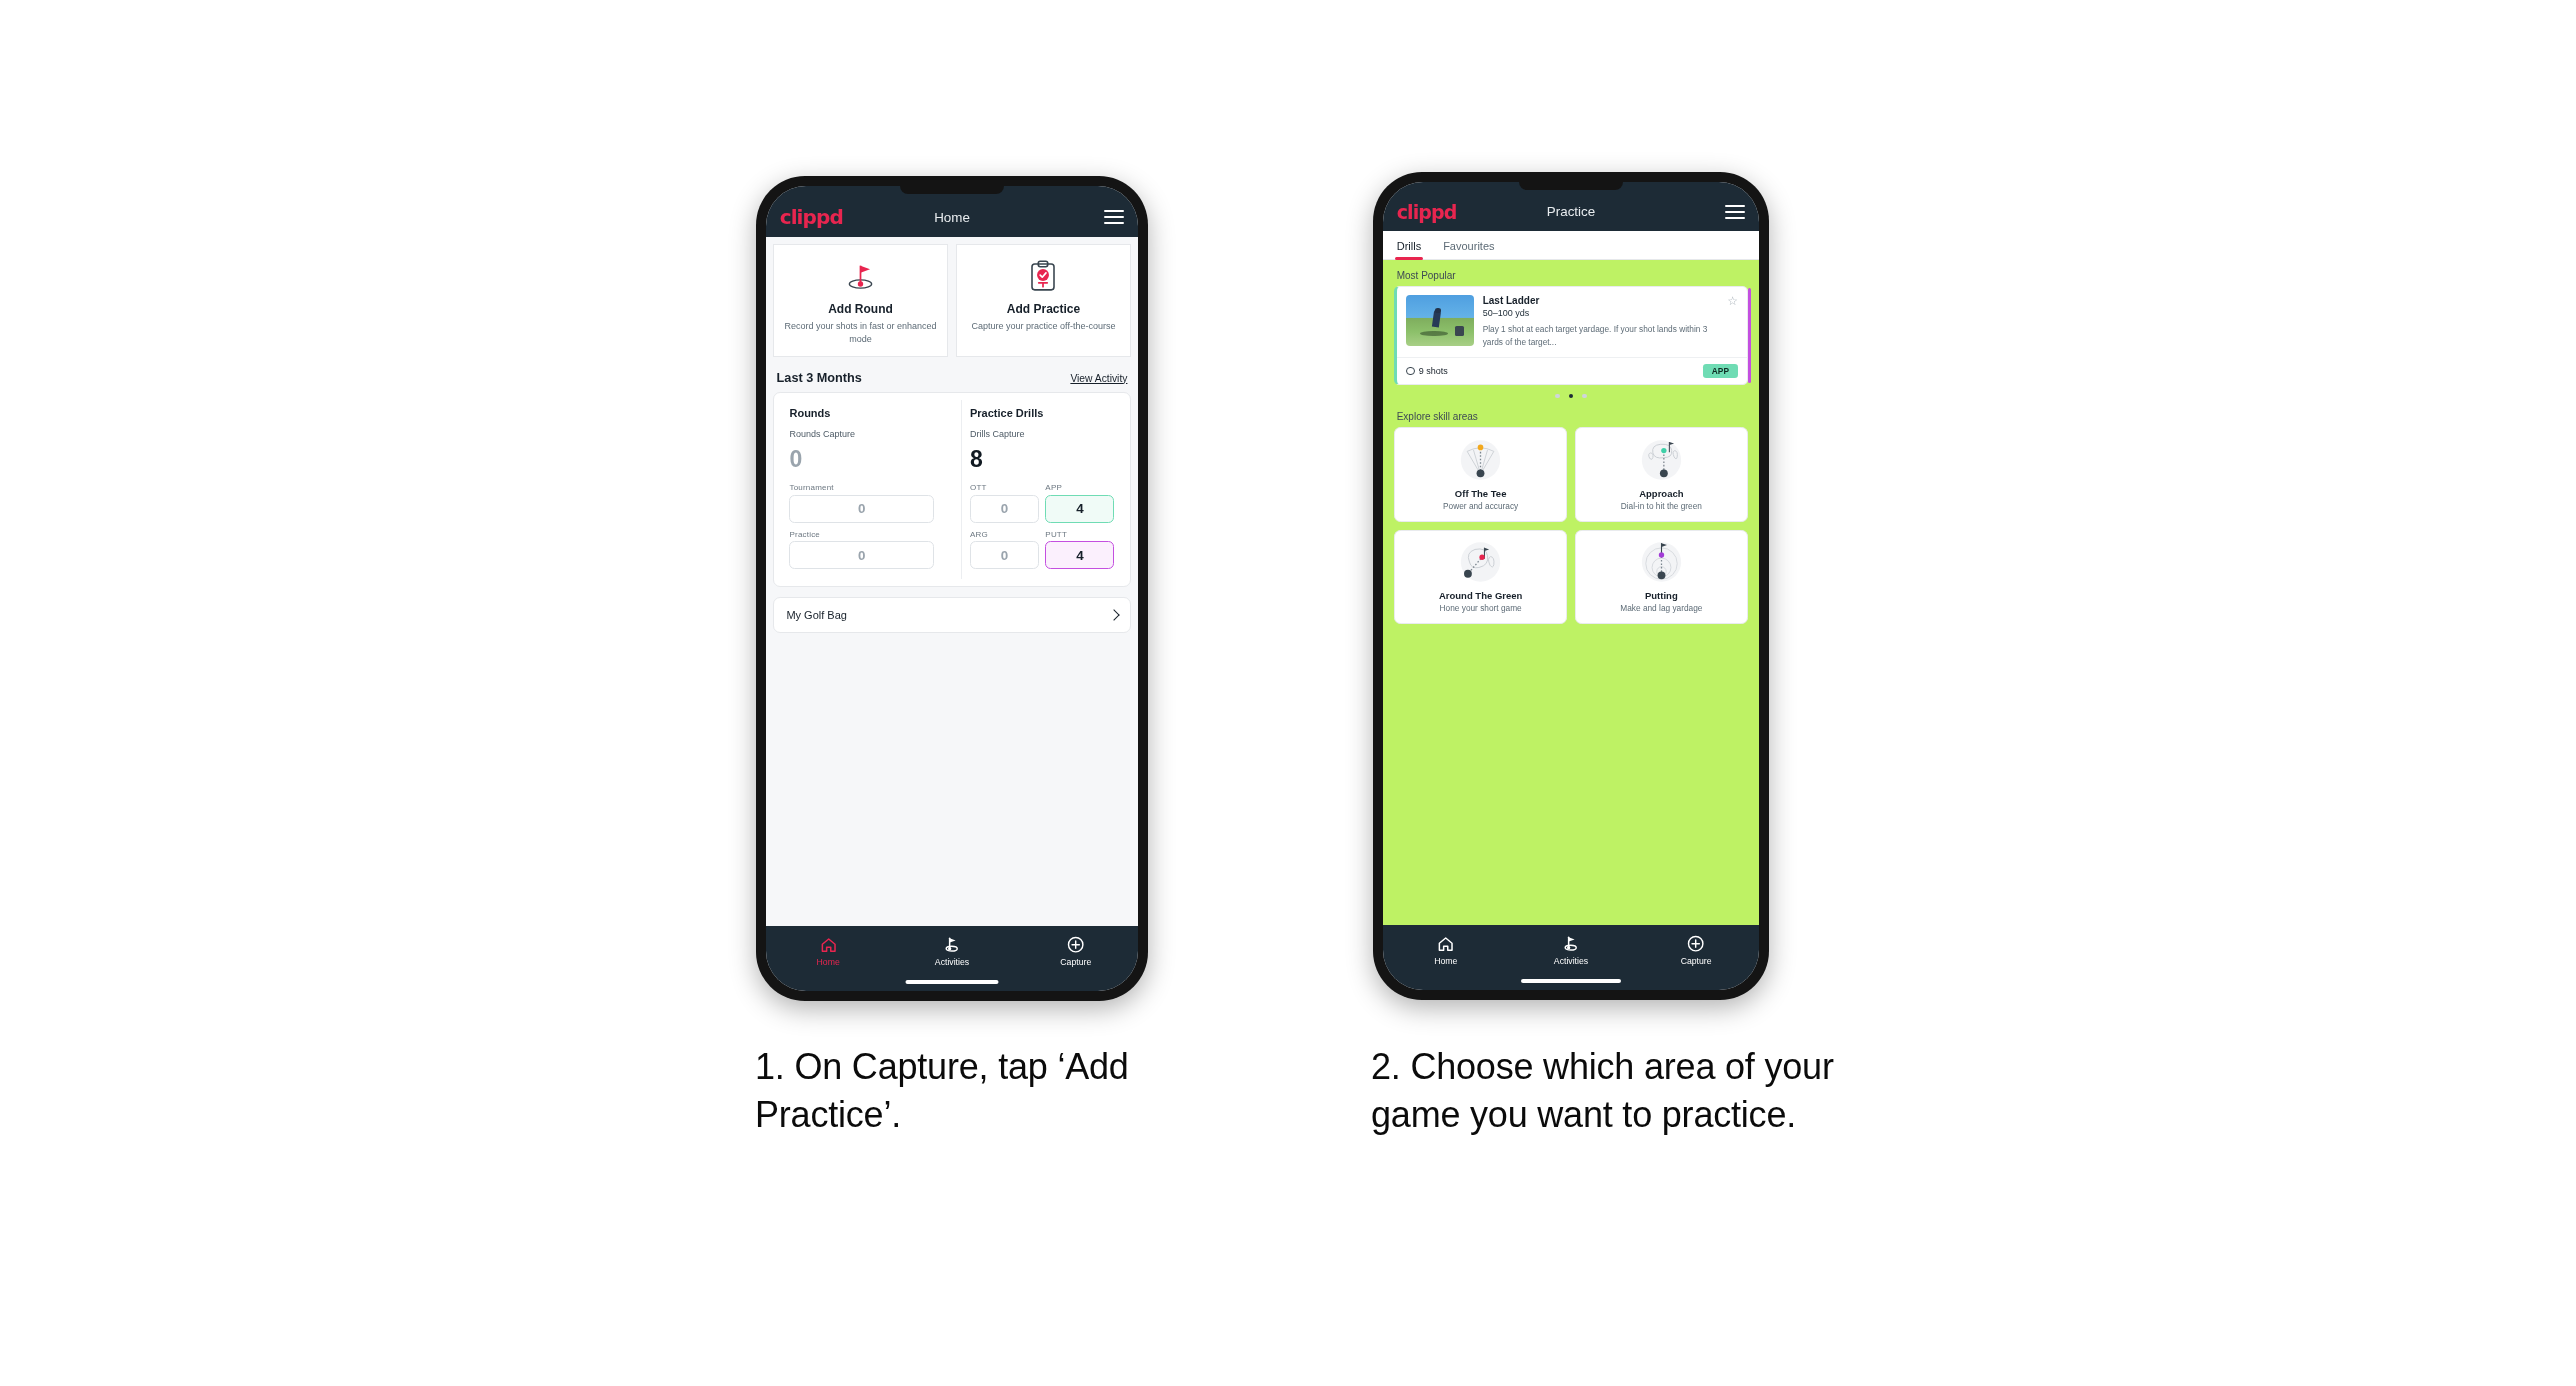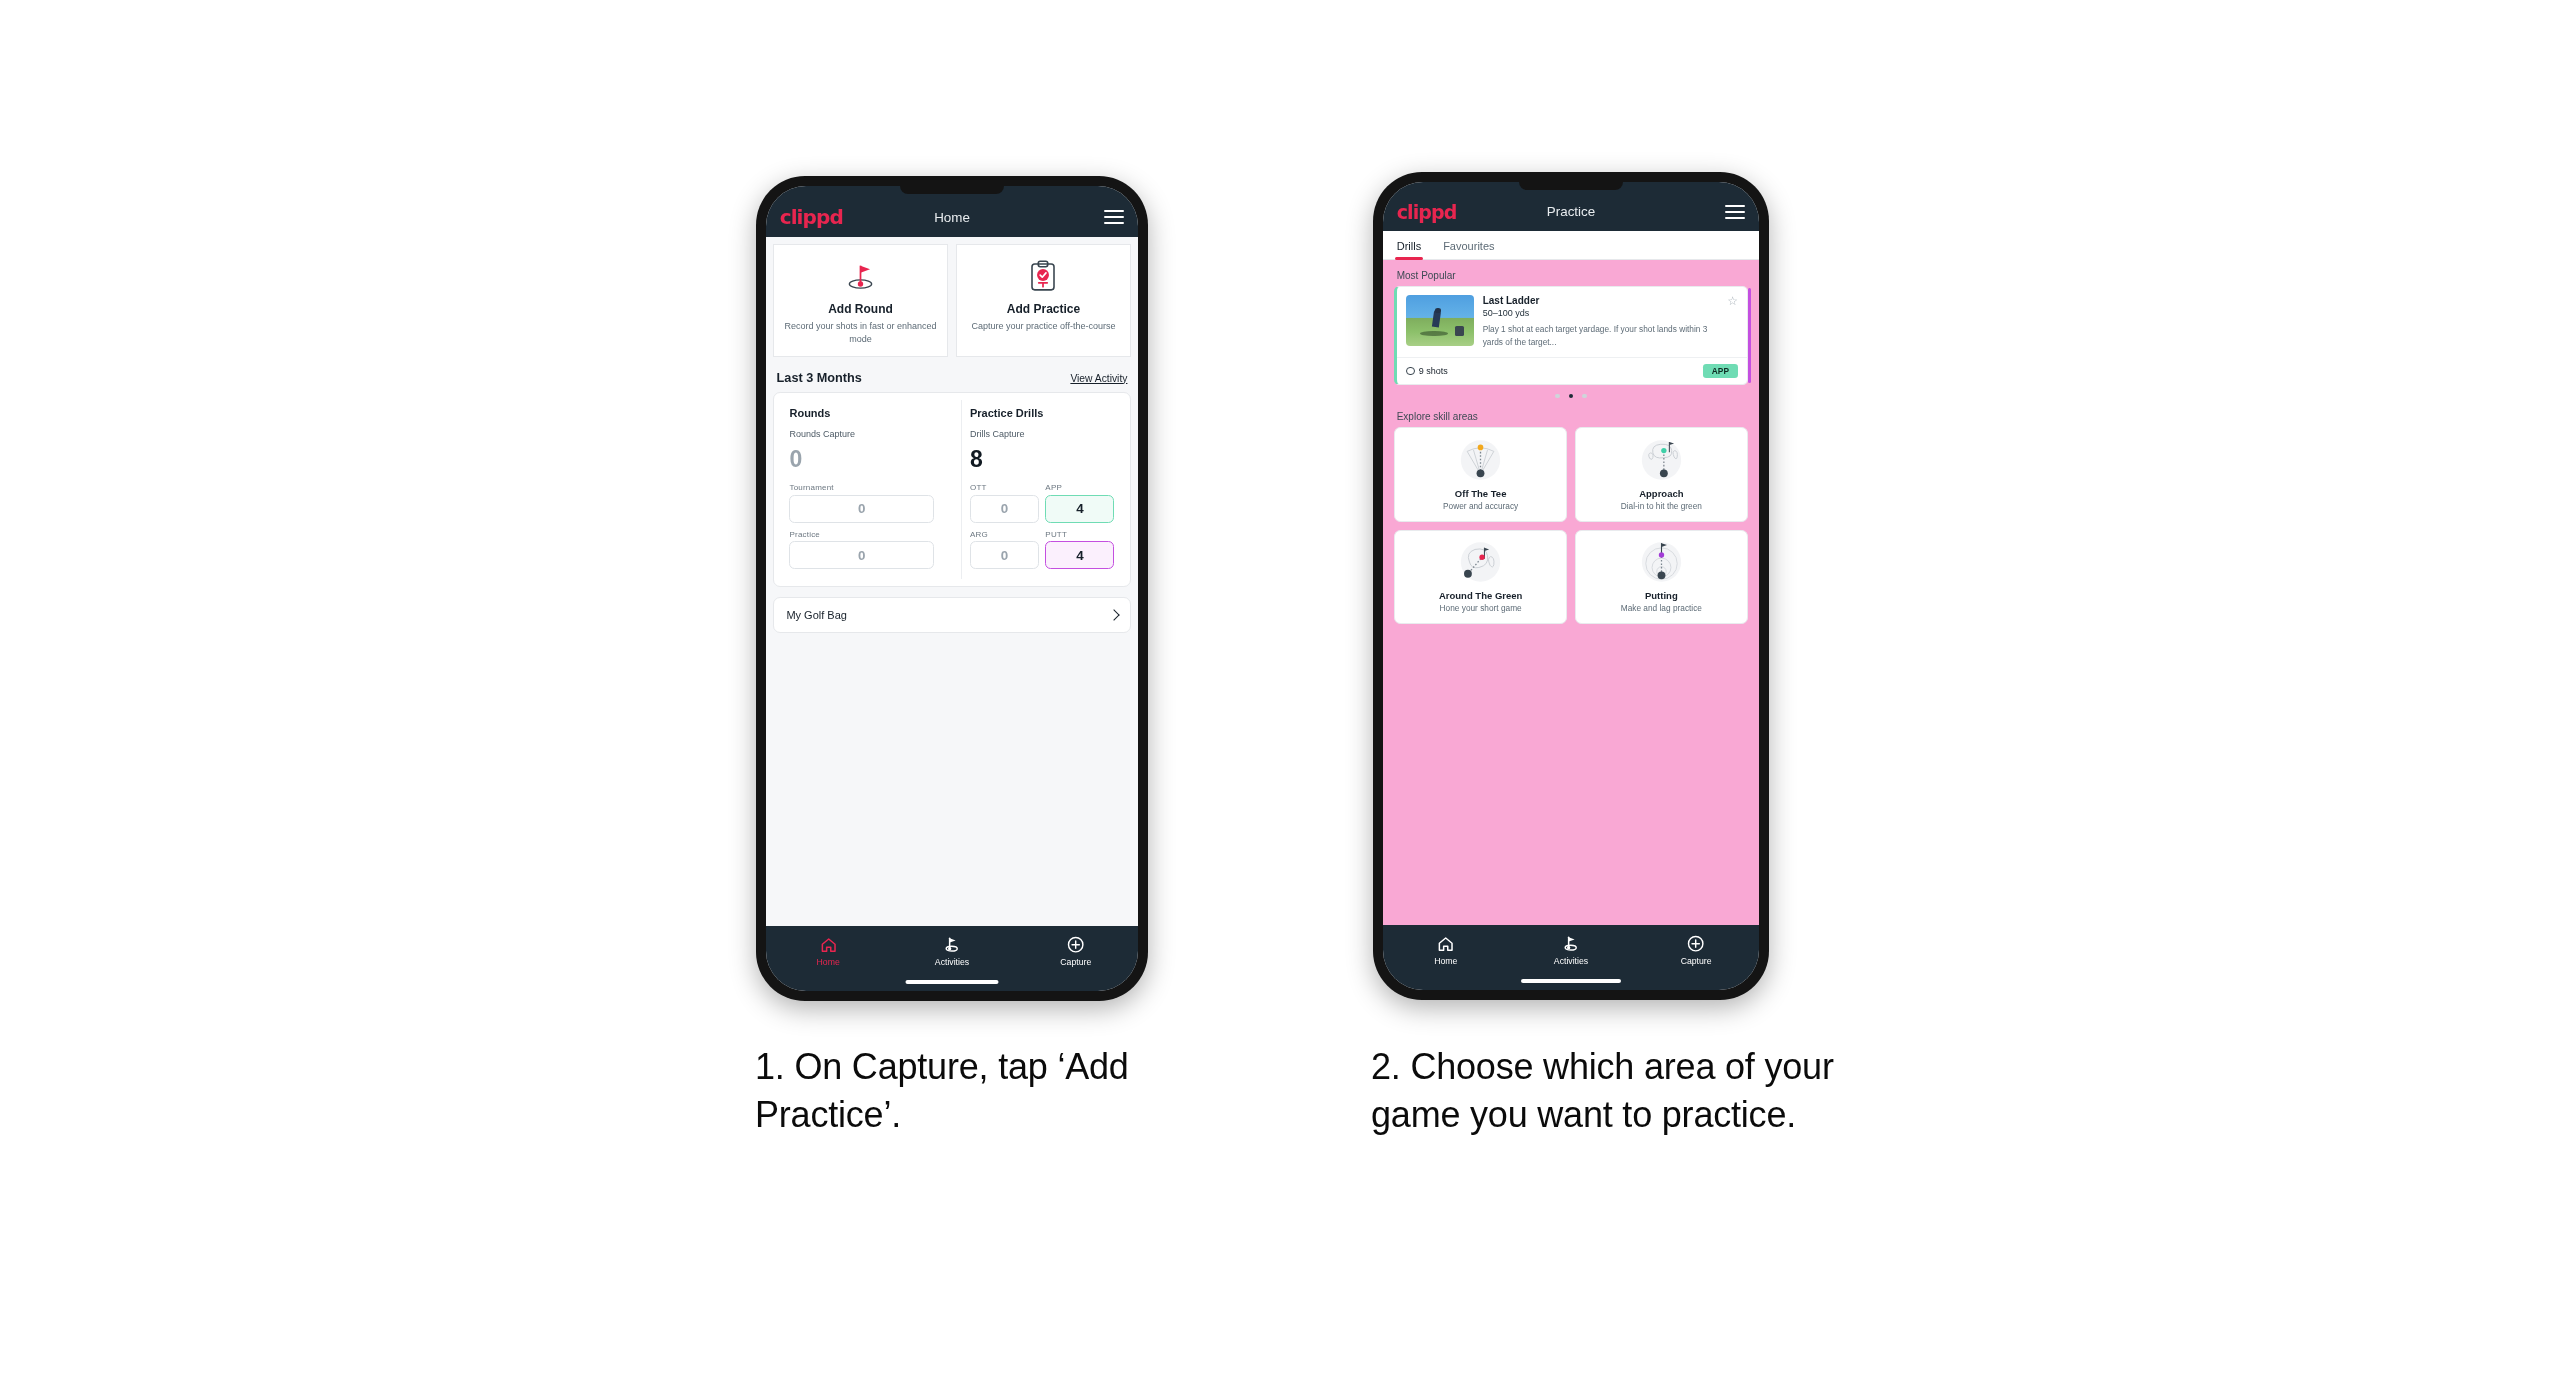--- a/index.html
+++ b/index.html
@@ -115,21 +115,21 @@
   .golfbag {
     margin-top: 9.5px;
     background: #ffffff; border: 0.8px solid #e6e8eb; border-radius: 7.1px;
     height: 36px; display: flex; align-items: center; justify-content: space-between;
     padding: 0 12px;
   }
   .golfbag span { font-size: 11px; color: #17202a; }
   .chev { width: 8px; height: 8px; border-right: 1.9px solid #17202a; border-bottom: 1.9px solid #17202a; transform: rotate(-45deg); }
 
   
-  .p2 .body { background: #f9a8d4; }
+  .p2 .body { background: #bef264; }
   .tabs { background: #ffffff; display: flex; gap: 22px; padding: 0 13.4px; border-bottom: 0.8px solid #e6e8eb; }
   .tab { padding: 8.7px 0 7.1px; font-size: 11px; color: #5d6b76; position: relative; }
   .tab.active { color: #17202a; }
   .tab.active::after { content: ""; position: absolute; left: -1.6px; right: -1.6px; bottom: -0.8px; height: 2.4px; background: #e8254f; border-radius: 1.6px; }
 
   .sec-label { font-size: 10px; color: #3e4a54; padding: 9.5px 13.4px 5.5px; }
   .drill-wrap { padding: 0 11px; position: relative; }
   .drill-card {
     background: #ffffff; border: 0.8px solid #e9ebee; border-radius: 5.5px;
     border-left: 3.2px solid #6fdcb4; overflow: hidden;
@@ -451,21 +451,21 @@
                 <circle cx="31" cy="35" r="12" fill="none" stroke="#d3d7db" stroke-width="1.1"></circle>
                 <circle cx="31" cy="40" r="6" fill="none" stroke="#d3d7db" stroke-width="1.1"></circle>
                 <line x1="31" y1="4" x2="31" y2="18" stroke="#39454f" stroke-width="1.4"></line>
                 <path d="M31 4 L38 6.4 L31 8.8 Z" fill="#39454f"></path>
                 <line x1="31" y1="45" x2="31" y2="20" stroke="#7b858e" stroke-width="1.6" stroke-dasharray="2 2.4"></line>
                 <circle cx="31" cy="19" r="3.4" fill="#a23cd6"></circle>
                 <circle cx="31" cy="45" r="5" fill="#39454f"></circle>
               </svg>
             </div>
             <div class="skill-title">Putting</div>
-            <div class="skill-sub">Make and lag practice</div>
+            <div class="skill-sub">Make and lag yardage</div>
           </div>
 
         </div>
       </div>
 
       <div class="bottomnav">
         <div class="navitem">
           <div class="nav-ico">
             <svg width="17.4" height="16" viewBox="0 0 22 20">
                 <path d="M3 9 L11 2.4 L19 9 V18 H13.6 V13 H8.4 V18 H3 Z" fill="none" stroke="currentColor" stroke-width="1.9" stroke-linejoin="round"></path>

